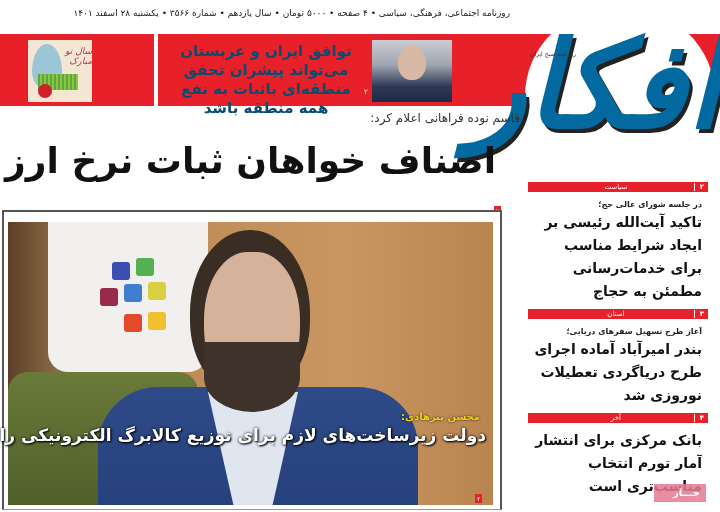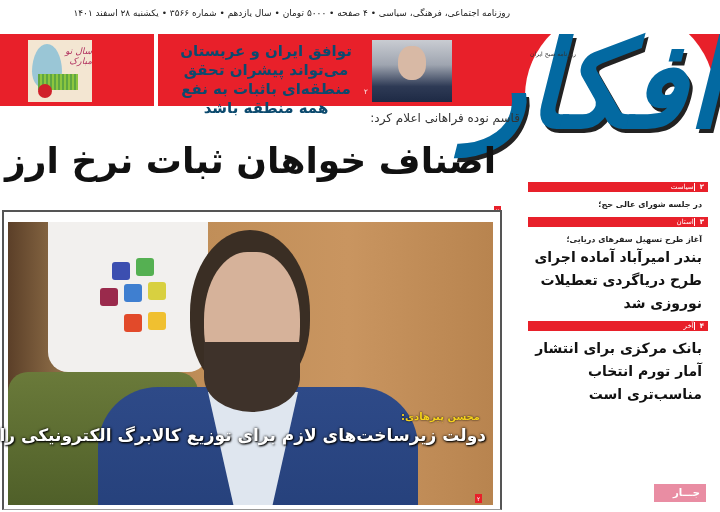--- a/index.html
+++ b/index.html
@@ -43,21 +43,21 @@
   .person-shirt { position: absolute; top: 170px; left: 200px; width: 90px; height: 120px; background: #dfe6ef; clip-path: polygon(0 0, 100% 0, 70% 100%, 30% 100%); }
 
   .photo-kicker { position: absolute; top: 411px; left: 380px; width: 100px; font-size: 10px; font-weight: bold; color: #f6d21c; text-align: right; text-shadow: 0 0 2px #000; }
   .photo-headline { position: absolute; top: 420px; left: 16px; width: 470px; font-size: 17px; font-weight: bold; color: #fff; text-align: right; text-shadow: 1px 1px 2px #000, 0 0 3px #000; white-space: nowrap; line-height: 30px; }
   .photo-num { position: absolute; top: 486px; left: 475px; }
   .headline-num { position: absolute; top: 198px; left: 494px; }
 
   .sidebar { position: absolute; top: 182px; left: 528px; width: 180px; }
   .sec-head { height: 10px; background: #e8202a; color: #fff; font-size: 7px; display: flex; align-items: center; justify-content: space-between; padding: 0 4px; margin-bottom: 6px; }
   .sec-head .num { border-left: 1px solid #fff; padding-left: 5px; font-weight: bold; }
-  .sec-head .label { flex: 1; text-align: right; padding-left: 6px; }
+  .sec-head .label { flex: 1; text-align: center; padding-left: 6px; }
   .s-kicker { font-size: 8px; font-weight: bold; color: #222; text-align: right; padding: 2px 6px; }
   .s-headline { font-size: 14px; font-weight: bold; color: #111; text-align: right; line-height: 23px; padding: 0 6px; }
   .sec { margin-bottom: 6px; }
 
   .jaar { position: absolute; top: 484px; left: 654px; width: 52px; height: 18px; background: #e67a94; color: #fff; font-size: 10px; font-weight: bold; text-align: center; line-height: 18px; opacity: 0.85; padding-left: 13px; }
 </style>
 </head>
 <body>
 
 <div class="topline">روزنامه اجتماعی، فرهنگی، سیاسی • ۴ صفحه • ۵۰۰۰ تومان • سال یازدهم • شماره ۳۵۶۶ • یکشنبه ۲۸ اسفند ۱۴۰۱</div>
@@ -110,20 +110,21 @@
 <div class="photo-headline">دولت زیرساخت‌های لازم برای توزیع کالابرگ الکترونیکی را فراهم کند</div>
 <div class="photo-num"><span class="page-badge">۲</span></div>
 
 <div class="sidebar">
   <div class="sec">
     <div class="sec-head">
       <span class="num">۲</span>
       <span class="label">سیاست</span>
     </div>
     <div class="s-kicker">در جلسه شورای عالی حج؛</div>
+    <div class="s-headline">تاکید آیت‌الله رئیسی بر ایجاد شرایط مناسب برای خدمات‌رسانی مطمئن به حجاج</div>
   </div>
   <div class="sec">
     <div class="sec-head">
       <span class="num">۳</span>
       <span class="label">استان</span>
     </div>
     <div class="s-kicker">آغاز طرح تسهیل سفرهای دریایی؛</div>
     <div class="s-headline">بندر امیرآباد آماده اجرای طرح دریاگردی تعطیلات نوروزی شد</div>
   </div>
   <div class="sec">

